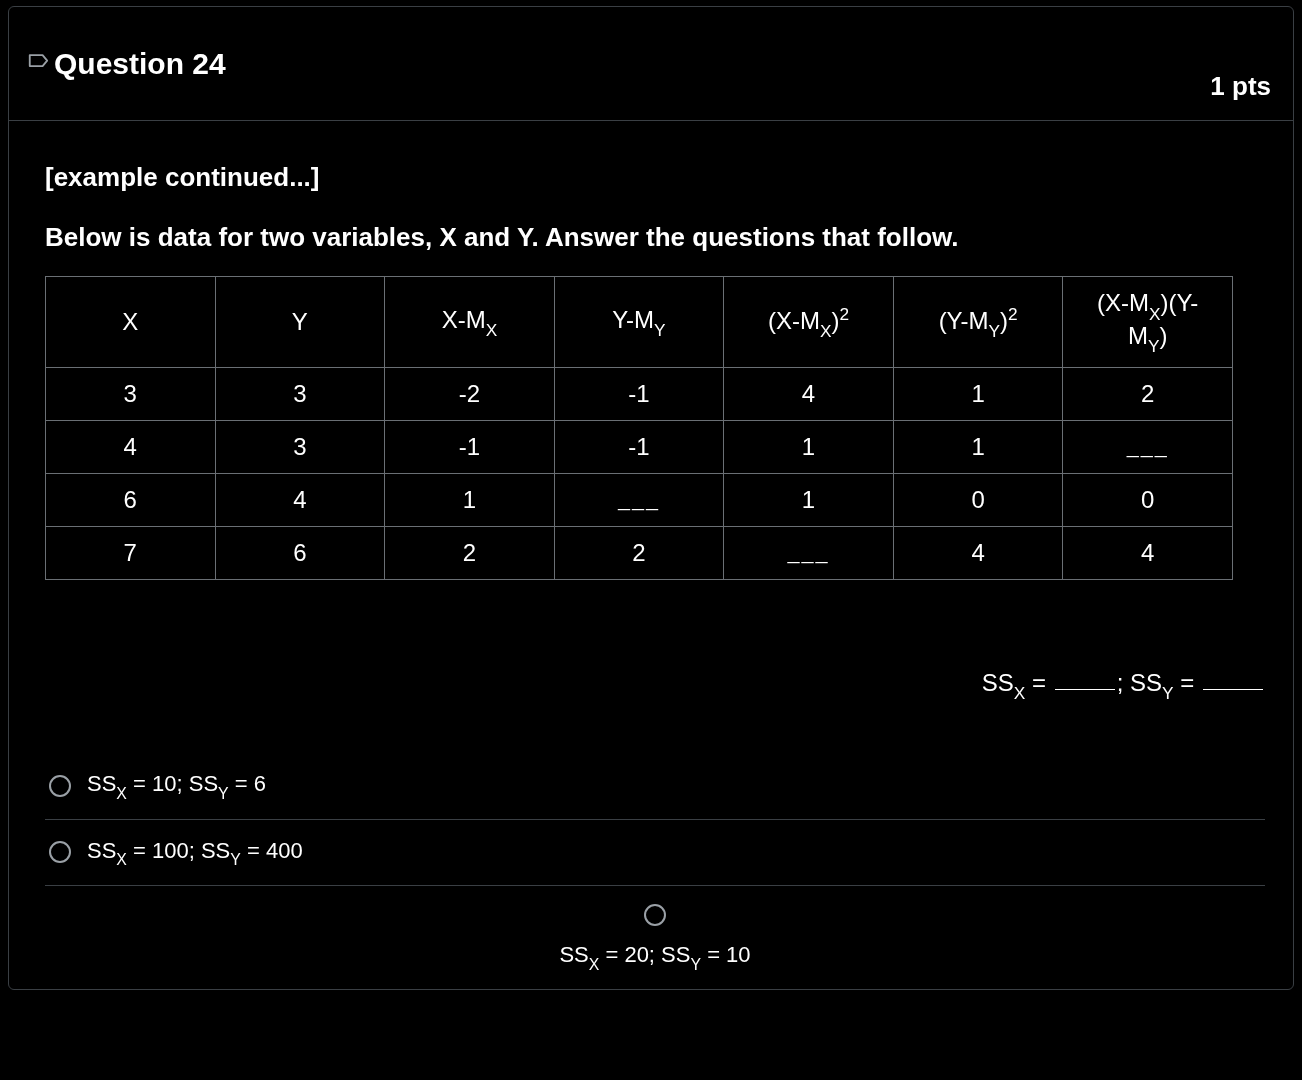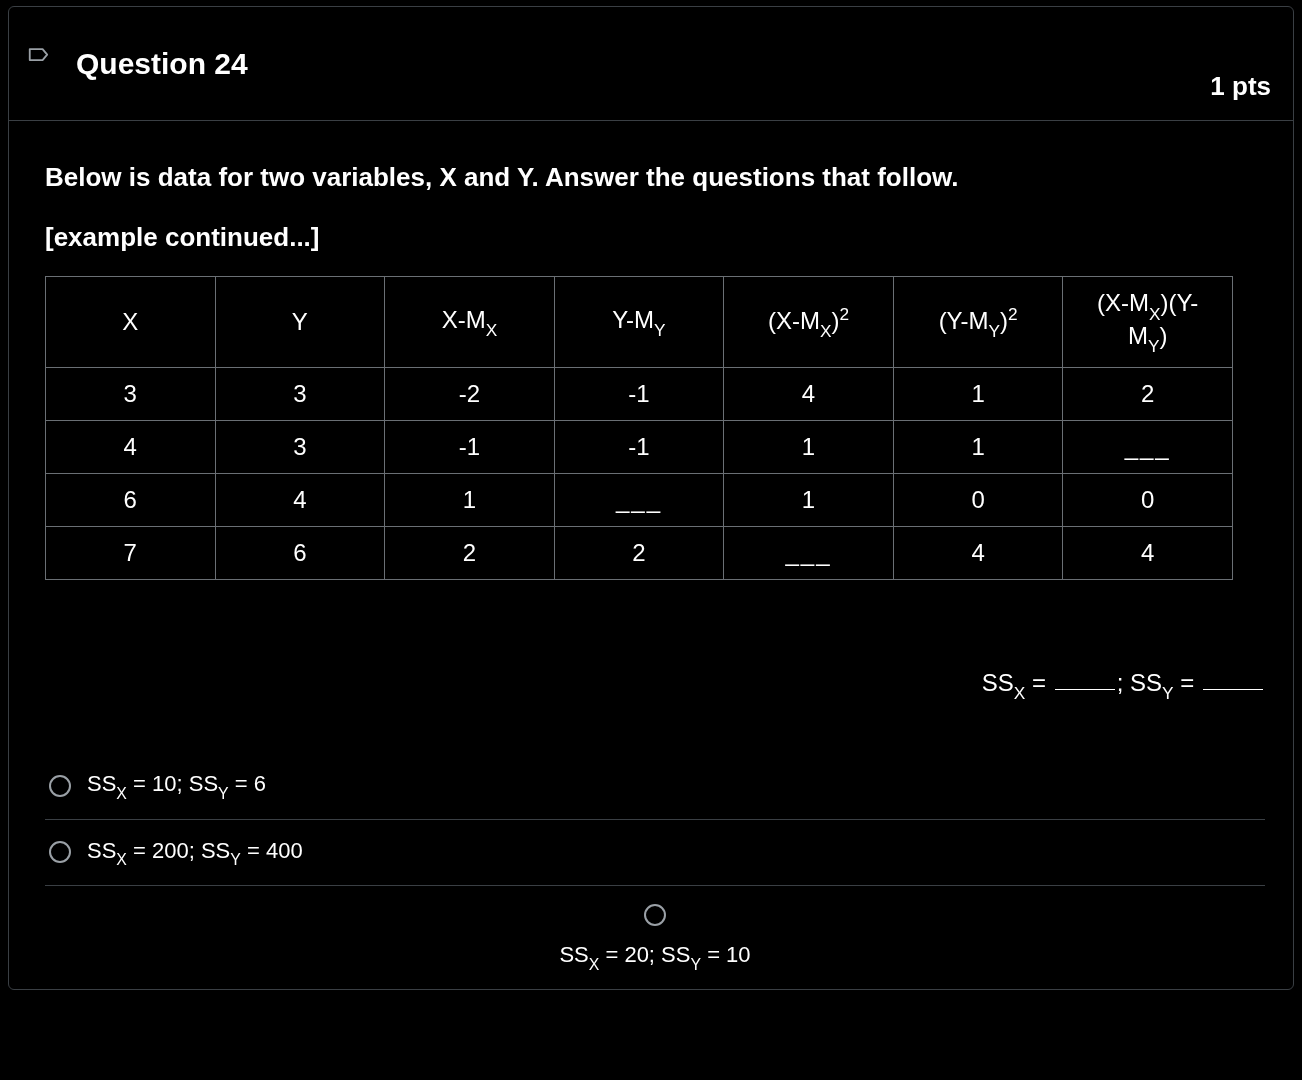--- a/index.html
+++ b/index.html
@@ -19,22 +19,22 @@
   }
   .qheader {
     display: flex;
     align-items: center;
     justify-content: space-between;
     padding: 18px 22px 18px 18px;
     border-bottom: 1px solid #3a3f44;
   }
   .qheader-left {
     display: flex;
-    align-items: flex-start;
-    gap: 27px;
+    align-items: flex-end;
+    gap: 5px;
   }
   .flag {
     width: 22px;
     height: 28px;
     display: block;
   }
   .qtitle {
     font-size: 30px;
     font-weight: 700;
   }
@@ -68,21 +68,21 @@
   table.data th {
     font-size: 24px;
     height: 58px;
   }
   table.data td {
     font-size: 24px;
   }
   sub { font-size: 0.72em; position: relative; top: 0.15em; }
   sup { font-size: 0.72em; }
   .blank {
-    font-family: Liberation Sans, sans-serif;
+    font-family: Liberation Serif, serif;
     letter-spacing: 2px;
   }
   .prompt {
     margin-top: 88px;
     font-size: 24px;
     text-align: right;
   }
   .ublank {
     display:inline-block;
     border-bottom: 1px solid #fff;
@@ -122,22 +122,22 @@
       <svg class="flag" viewBox="0 0 24 30">
         <path d="M3 2 H17 L22 8 L17 14 H3 Z" fill="none" stroke="#9aa0a6" stroke-width="2" stroke-linejoin="round"></path>
       </svg>
       <span class="qtitle">Question 24</span>
     </div>
     <span class="pts">1 pts</span>
   </div>
 
   <div class="body">
     <div class="lead">
+      <p>[example continued...]</p>
       <p>Below is data for two variables, X and Y.  Answer the questions that follow.</p>
-      <p>[example continued...]</p>
     </div>
 
     <table class="data">
       <thead>
         <tr>
           <th>X</th>
           <th>Y</th>
           <th><span>X-M</span><sub>X</sub></th>
           <th><span>Y-M</span><sub>Y</sub></th>
           <th><span>(X-M</span><sub>X</sub><span>)</span><sup>2</sup></th>
@@ -195,21 +195,21 @@
     <div class="answers">
       <div class="answer-row">
         <span class="radio"></span>
         <span>
           <span>SS</span><sub>X</sub><span> = 10; </span><span>SS</span><sub>Y</sub><span> = 6</span>
         </span>
       </div>
       <div class="answer-row">
         <span class="radio"></span>
         <span>
-          <span>SS</span><sub>X</sub><span> = 200; </span><span>SS</span><sub>Y</sub><span> = 400</span>
+          <span>SS</span><sub>X</sub><span> = 100; </span><span>SS</span><sub>Y</sub><span> = 400</span>
         </span>
       </div>
       <div class="answer-row">
         <span class="radio"></span>
         <span>
           <span>SS</span><sub>X</sub><span> = 20; </span><span>SS</span><sub>Y</sub><span> = 10</span>
         </span>
       </div>
     </div>
   </div>

